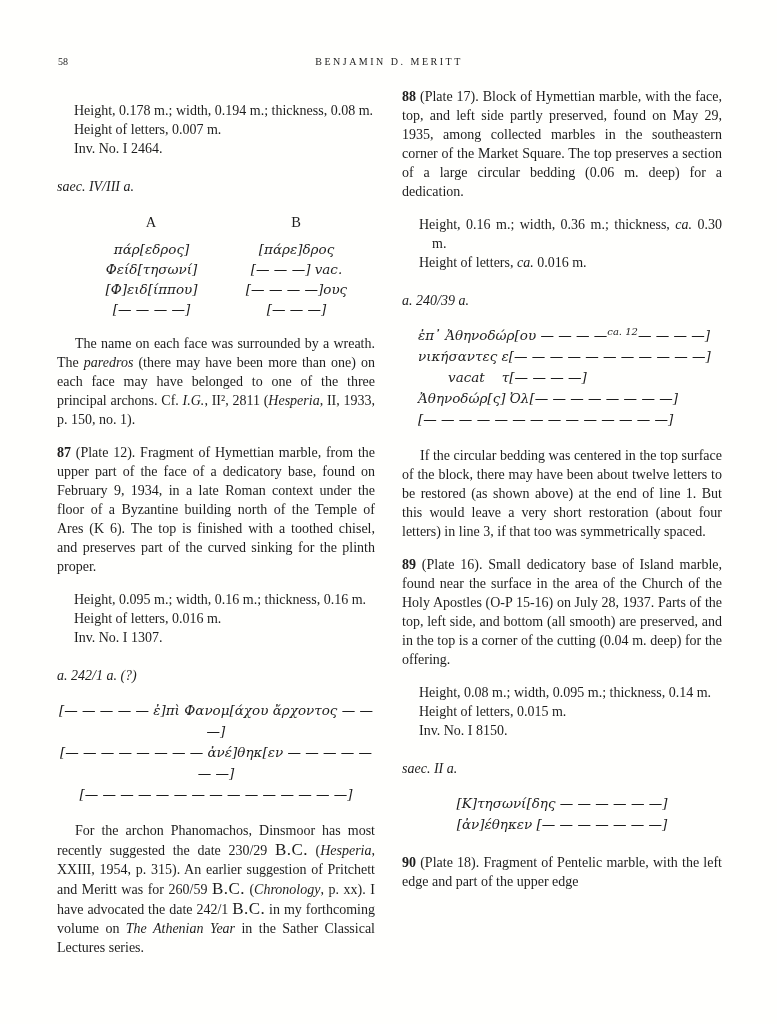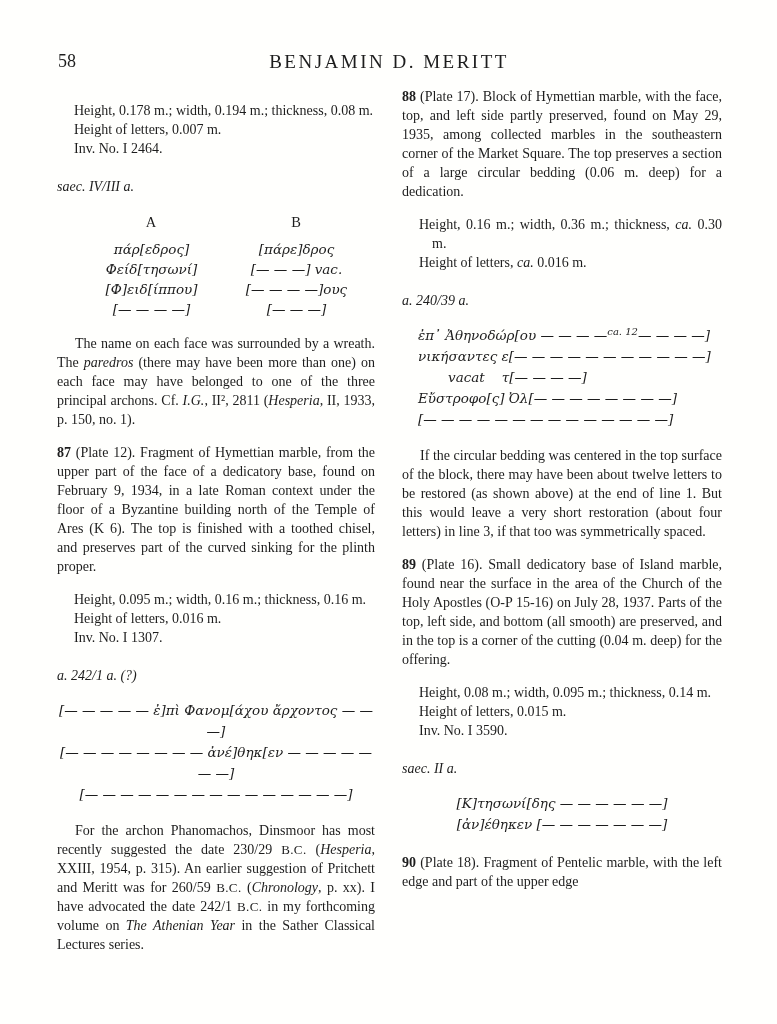--- a/index.html
+++ b/index.html
@@ -10,22 +10,22 @@
     height: 1024px;
     margin: 0 auto;
     background: #fffffd;
     color: #1d1d1d;
     font-family: "Liberation Serif", "DejaVu Serif", serif;
     font-size: 14px;
     line-height: 19px;
     overflow: hidden;
   }
   .page-header { position: absolute; top: 52px; left: 57px; width: 664px; height: 20px; }
-  .page-num { position: absolute; left: 1px; top: 0; font-size: 18px; }
-  .running-head { display: block; text-align: center; font-size: 19px; letter-spacing: 2.5px; }
+  .page-num { position: absolute; left: 1px; top: 0; font-size: 10px; }
+  .running-head { display: block; text-align: center; font-size: 10px; letter-spacing: 2.5px; }
 
   .col { position: absolute; top: 87px; }
   .col-left { left: 57px; width: 318px; }
   .col-right { left: 402px; width: 320px; }
 
   .para { margin: 0 0 14px; text-align: justify; }
   .indent { text-indent: 18px; }
   .entry { margin-top: 12px; }
 
   .measure { margin: 14px 0 14px; }
@@ -42,21 +42,21 @@
 
   .inscription { margin: 15px 0 16px; }
   .inscription .greek { line-height: 21px; }
   .inscription.centered { text-align: center; }
   .inscription.left-block { padding-left: 16px; }
   .ins-indent { padding-left: 30px; }
 
   sup { font-size: 10px; line-height: 0; vertical-align: super; }
   .it { font-style: italic; }
   .bold { font-weight: bold; }
-  .sc { font-size: 13px; letter-spacing: 0.4px; }
+  .sc { font-size: 17px; letter-spacing: 0.4px; }
 </style>
 </head>
 <body>
 
 <div class="page">
 
   <div class="page-header">
     <span class="page-num">58</span>
     <span class="running-head">BENJAMIN D. MERITT</span>
   </div>
@@ -118,32 +118,32 @@
       <p class="mline"><span>Height, 0.16 m.; width, 0.36 m.; thickness, </span><span class="it">ca.</span><span> 0.30 m.</span></p>
       <p class="mline"><span>Height of letters, </span><span class="it">ca.</span><span> 0.016 m.</span></p>
     </div>
 
     <p class="date-line">a. 240/39 a.</p>
 
     <div class="inscription left-block">
       <div class="greek"><span>ἐπ᾽ Ἀθηνοδώρ[ου — — — —</span><sup class="it">ca. 12</sup><span>— — — —]</span></div>
       <div class="greek">νικήσαντες ε[— — — — — — — — — — —]</div>
       <div class="greek ins-indent">vacat&nbsp;&nbsp;&nbsp;&nbsp;τ[— — — —]</div>
-      <div class="greek">Εὔστροφο[ς] Ὀλ[— — — — — — — —]</div>
+      <div class="greek">Ἀθηνοδώρ[ς] Ὀλ[— — — — — — — —]</div>
       <div class="greek">[— — — — — — — — — — — — — —]</div>
     </div>
 
     <p class="para indent">If the circular bedding was centered in the top surface of the block, there may have been about twelve letters to be restored (as shown above) at the end of line 1.  But this would leave a very short restoration (about four letters) in line 3, if that too was symmetrically spaced.</p>
 
     <p class="para entry"><span class="bold">89</span><span> (Plate 16).  Small dedicatory base of Island marble, found near the surface in the area of the Church of the Holy Apostles (O-P 15-16) on July 28, 1937.  Parts of the top, left side, and bottom (all smooth) are preserved, and in the top is a corner of the cutting (0.04 m. deep) for the offering.</span></p>
 
     <div class="measure">
       <p class="mline">Height, 0.08 m.; width, 0.095 m.; thickness, 0.14 m.</p>
       <p class="mline">Height of letters, 0.015 m.</p>
-      <p class="mline">Inv. No. I 3590.</p>
+      <p class="mline">Inv. No. I 8150.</p>
     </div>
 
     <p class="date-line">saec. II a.</p>
 
     <div class="inscription centered">
       <div class="greek">[Κ]τησωνί[δης — — — — — —]</div>
       <div class="greek">[ἀν]έθηκεν [— — — — — — —]</div>
     </div>
 
     <p class="para entry" style="margin-top:18px"><span class="bold">90</span><span> (Plate 18).  Fragment of Pentelic marble, with the left edge and part of the upper edge</span></p>

